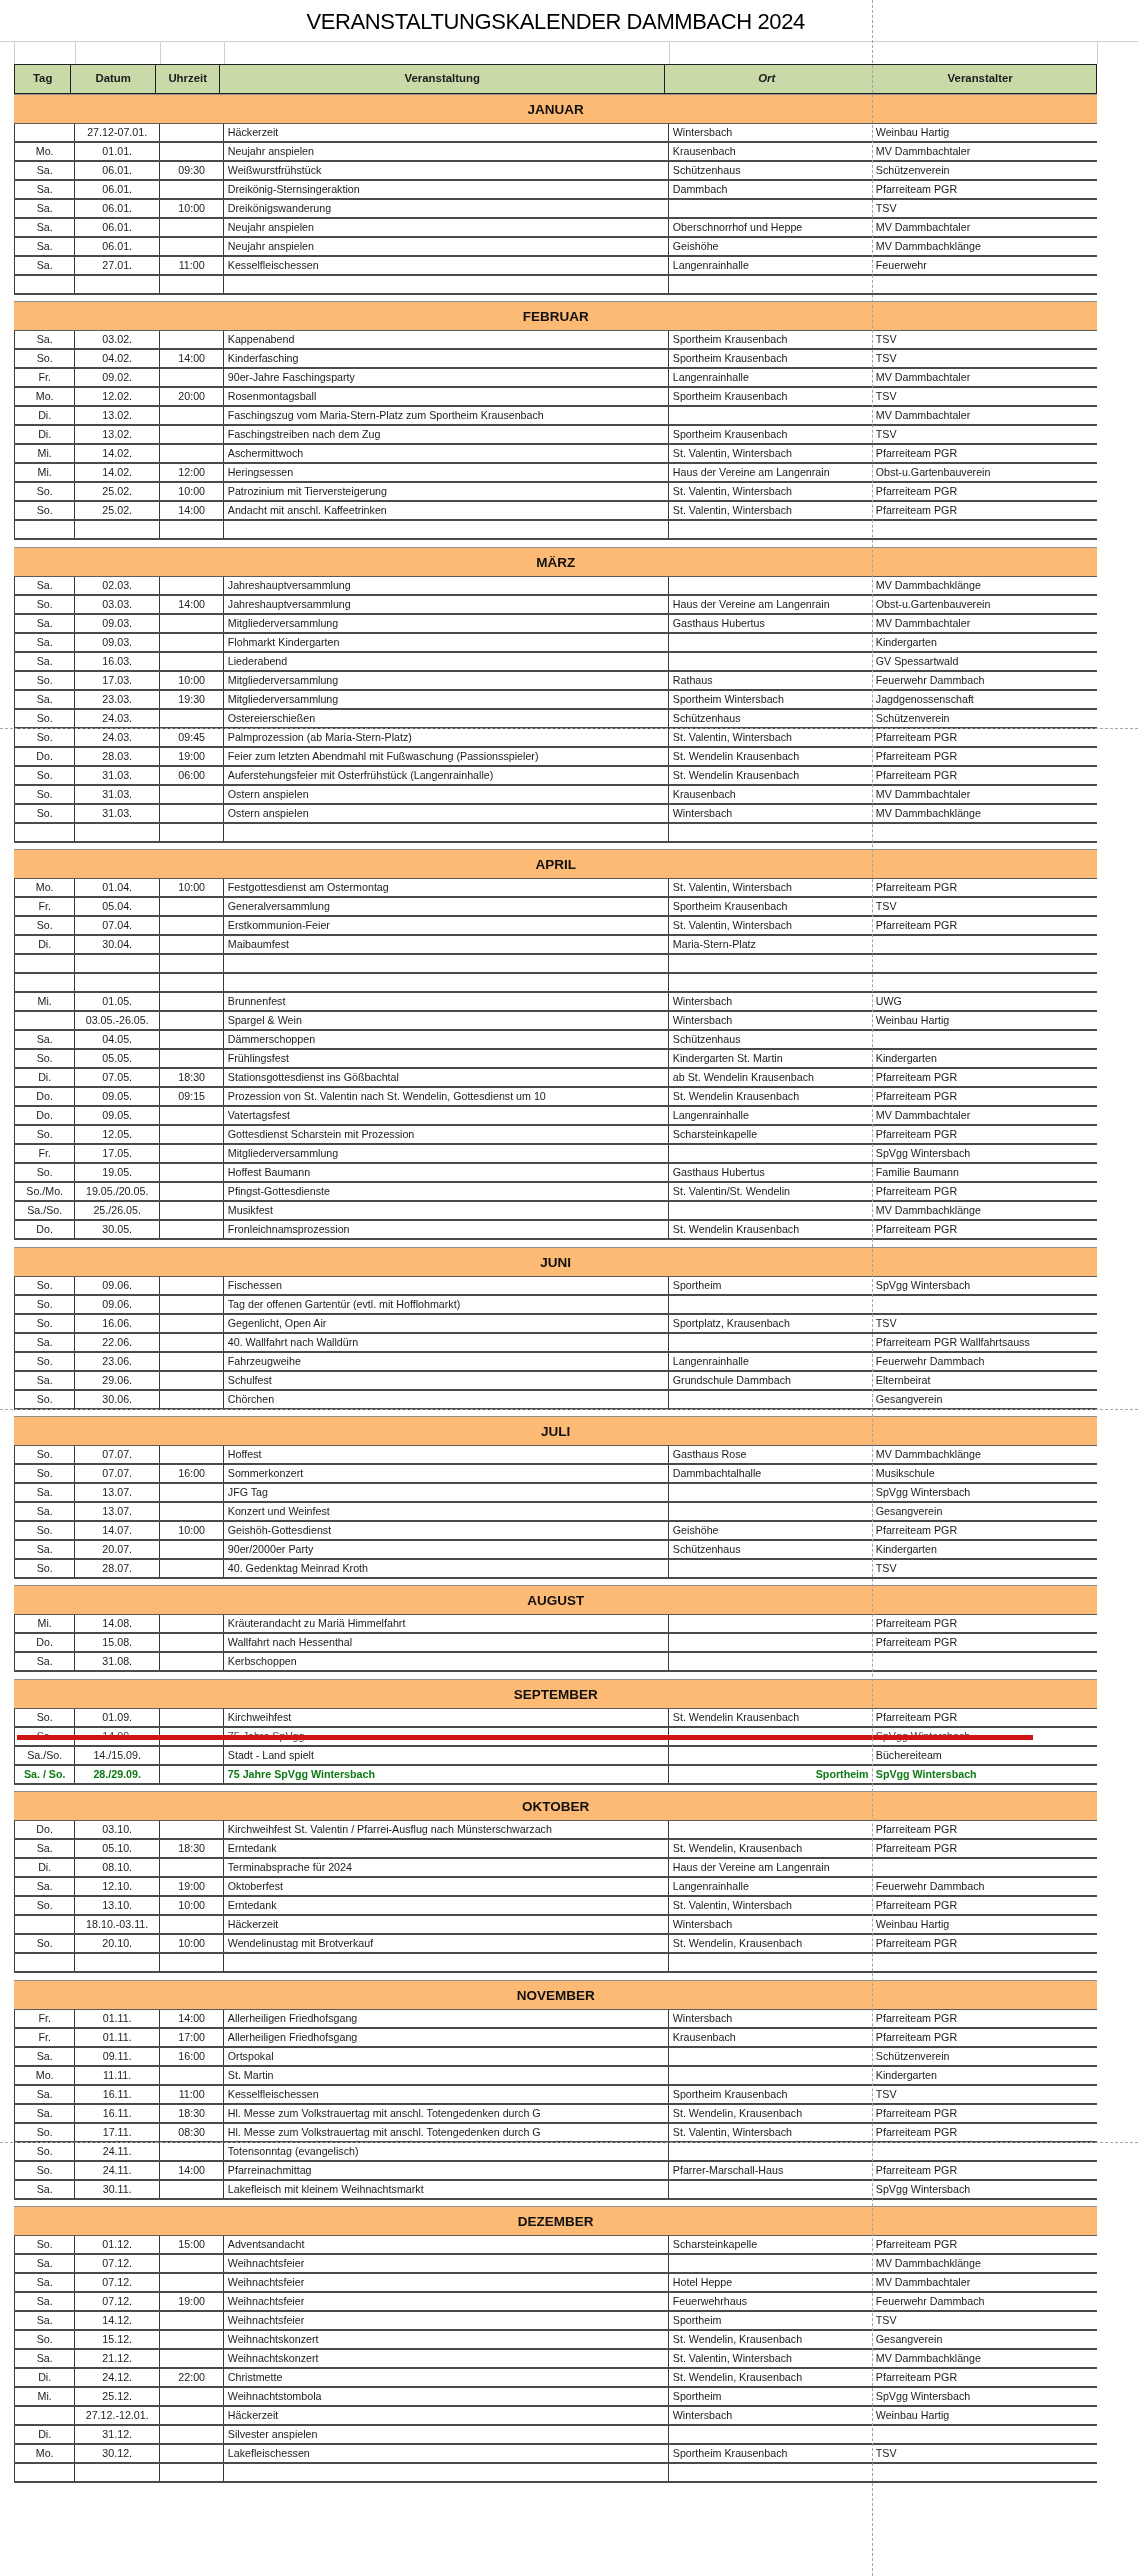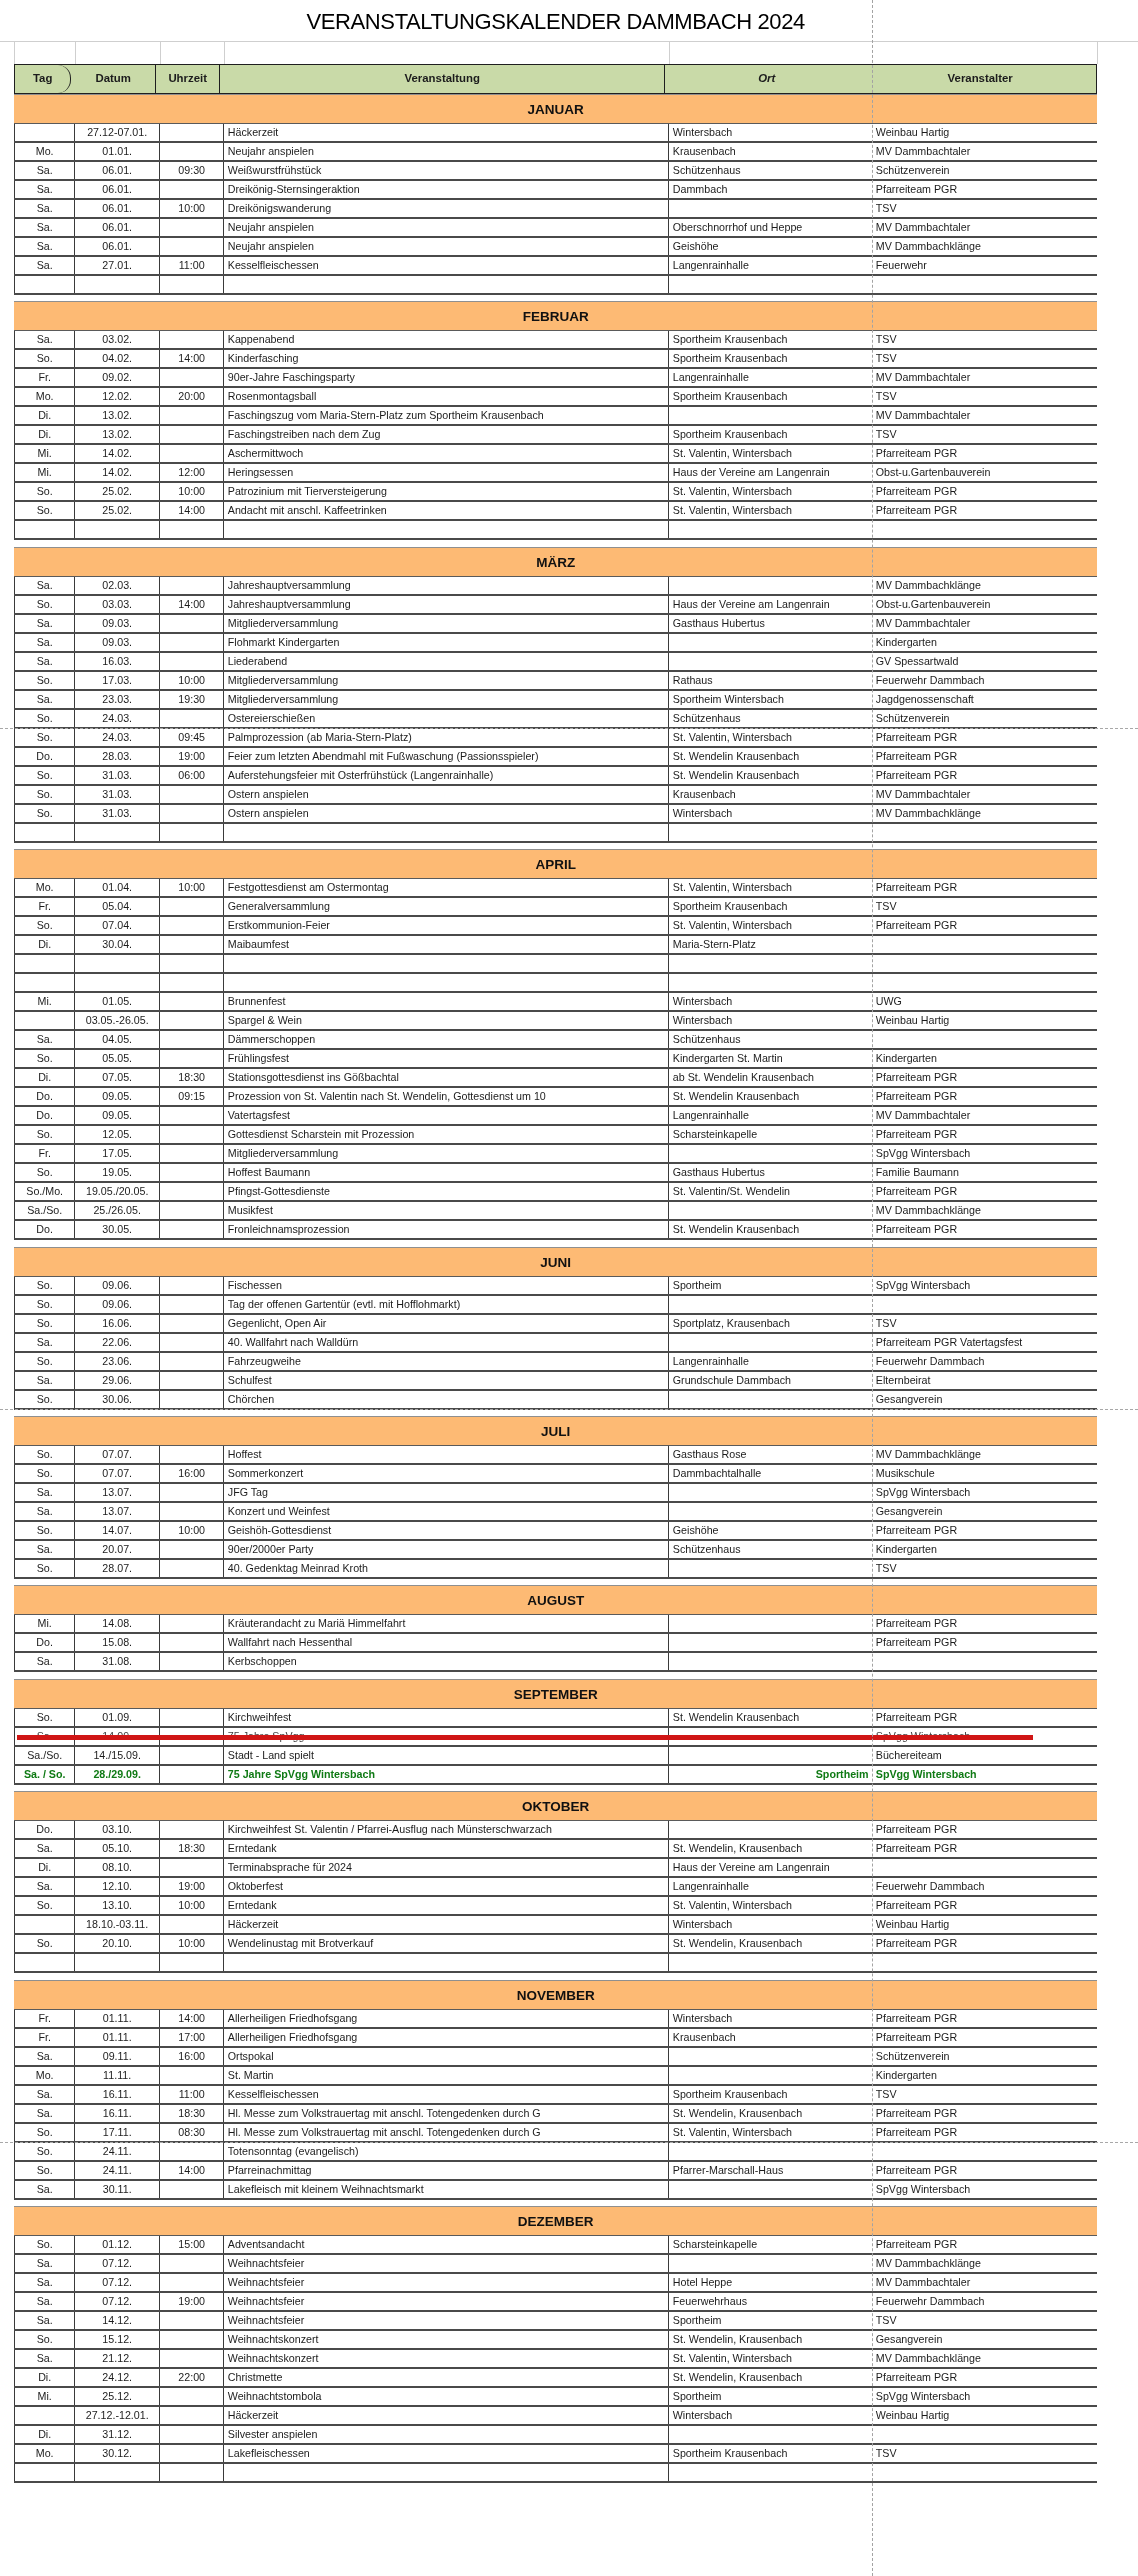--- a/index.html
+++ b/index.html
@@ -35,21 +35,21 @@
 <div class="grid-h"></div>
 <div class="grid-v" style="left:14.2px"></div>
 <div class="grid-v" style="left:75px"></div>
 <div class="grid-v" style="left:160px"></div>
 <div class="grid-v" style="left:224px"></div>
 <div class="grid-v" style="left:669px"></div>
 <div class="grid-v" style="left:1097px"></div>
 
 <div class="table-wrap">
   <div class="header-row" id="header-row">
-      <div class="hcell" style="width: 56px; border-radius: 13px;">Tag</div>
+      <div class="hcell" style="width: 56px;">Tag</div>
       <div class="hcell" style="width: 85px;">Datum</div>
       <div class="hcell" style="width: 64px;">Uhrzeit</div>
       <div class="hcell" style="width: 445px;">Veranstaltung</div>
       <div class="hcell" style="width: 203px; font-style: italic;">Ort</div>
       <div class="hcell" style="width: 224px;">Veranstalter</div>
     </div>
   <div id="months">
       <div class="month-band">JANUAR</div>
       <div class="row">
         <div class="cell c-tag"></div>
@@ -502,21 +502,21 @@
         <div class="cell c-ver">Gegenlicht, Open Air</div>
         <div class="cell c-ort">Sportplatz, Krausenbach</div>
         <div class="cell c-org">TSV</div>
       </div>
       <div class="row">
         <div class="cell c-tag">Sa.</div>
         <div class="cell c-datum">22.06.</div>
         <div class="cell c-uhrzeit"></div>
         <div class="cell c-ver">40. Wallfahrt nach Walldürn</div>
         <div class="cell c-ort"></div>
-        <div class="cell c-org">Pfarreiteam PGR Vatertagsfest</div>
+        <div class="cell c-org">Pfarreiteam PGR Wallfahrtsauss</div>
       </div>
       <div class="row">
         <div class="cell c-tag">So.</div>
         <div class="cell c-datum">23.06.</div>
         <div class="cell c-uhrzeit"></div>
         <div class="cell c-ver">Fahrzeugweihe</div>
         <div class="cell c-ort">Langenrainhalle</div>
         <div class="cell c-org">Feuerwehr Dammbach</div>
       </div>
       <div class="row">

